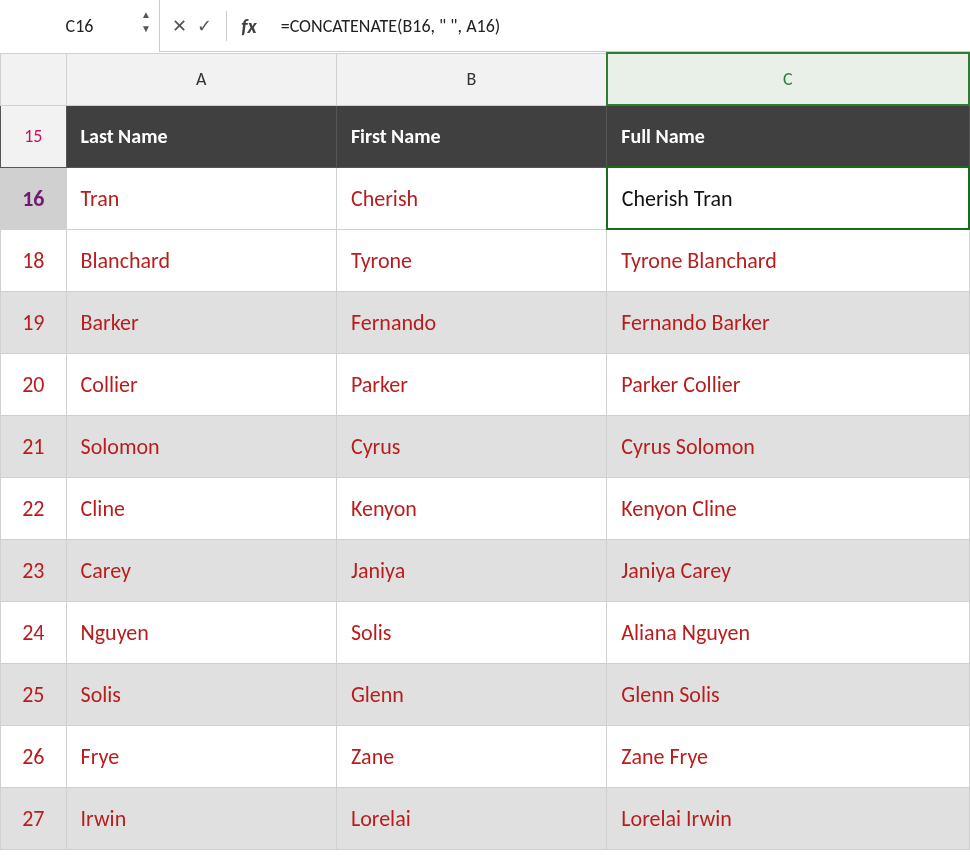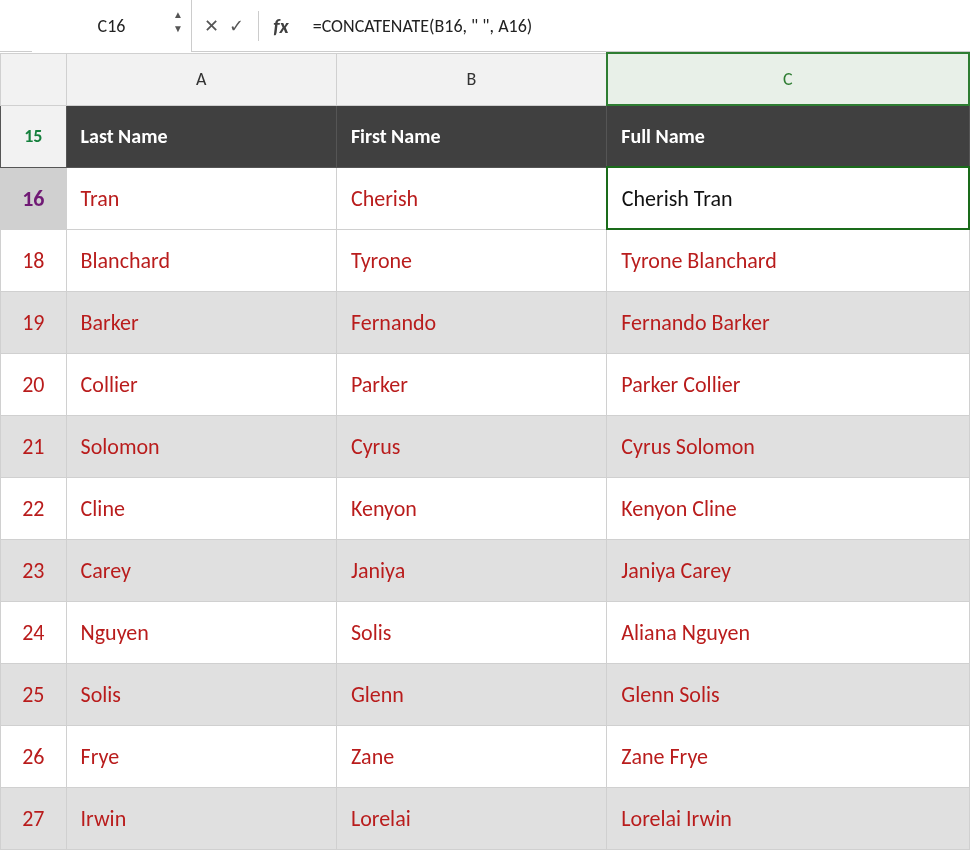--- a/index.html
+++ b/index.html
@@ -39,21 +39,20 @@
       height: 52px;
       display: flex;
       align-items: center;
       justify-content: center;
       border-right: 1px solid #ccc;
       font-size: 18px;
       font-weight: normal;
       color: #222;
       background: #fff;
       position: relative;
-      margin-left: 32px;
     }
 
     .cell-ref-text {
       font-size: 18px;
     }
 
     .cell-ref-arrows {
       display: flex;
       flex-direction: column;
       position: absolute;
@@ -172,22 +171,22 @@
       font-weight: bold;
       font-size: 20px;
       border: 1px solid #555;
       padding: 10px 14px;
       height: 62px;
       vertical-align: middle;
     }
 
     .header-row .row-num {
       background: #f2f2f2;
-      color: #15803d;
-      font-weight: bold;
+      color: #be185d;
+      font-weight: normal;
       font-size: 18px;
     }
 
     
     .data-row td {
       font-size: 22px;
       border: 1px solid #d0d0d0;
       padding: 6px 14px;
       height: 62px;
       vertical-align: middle;

